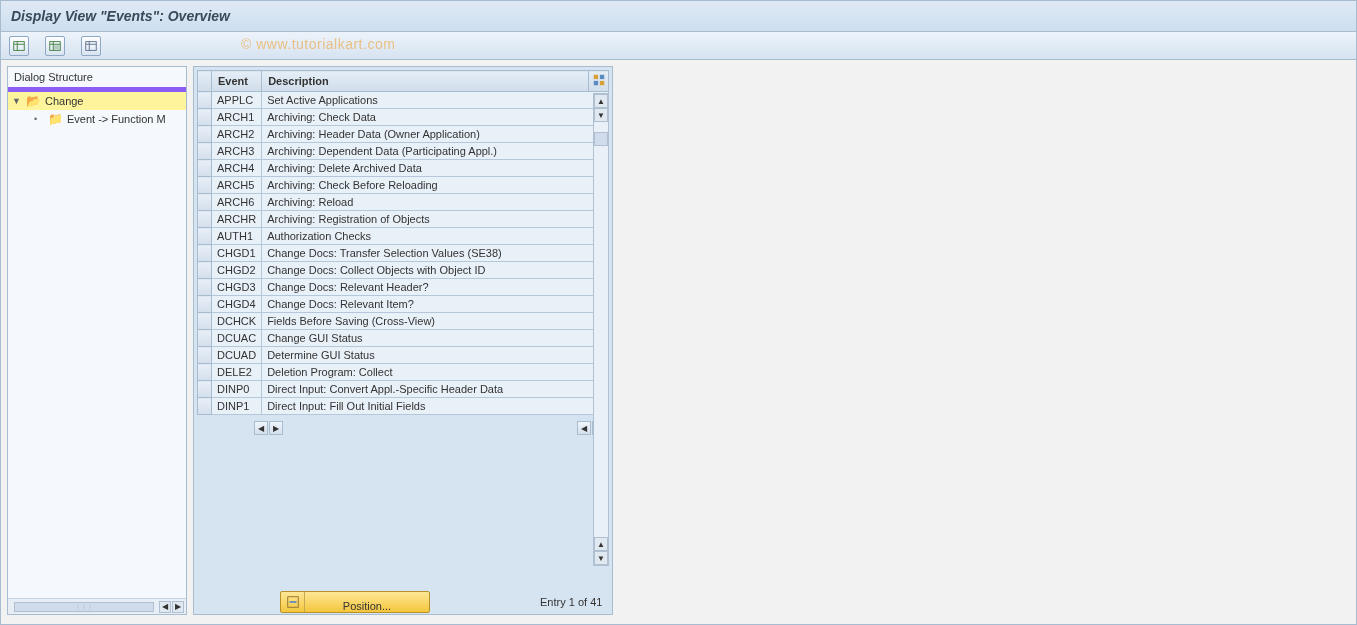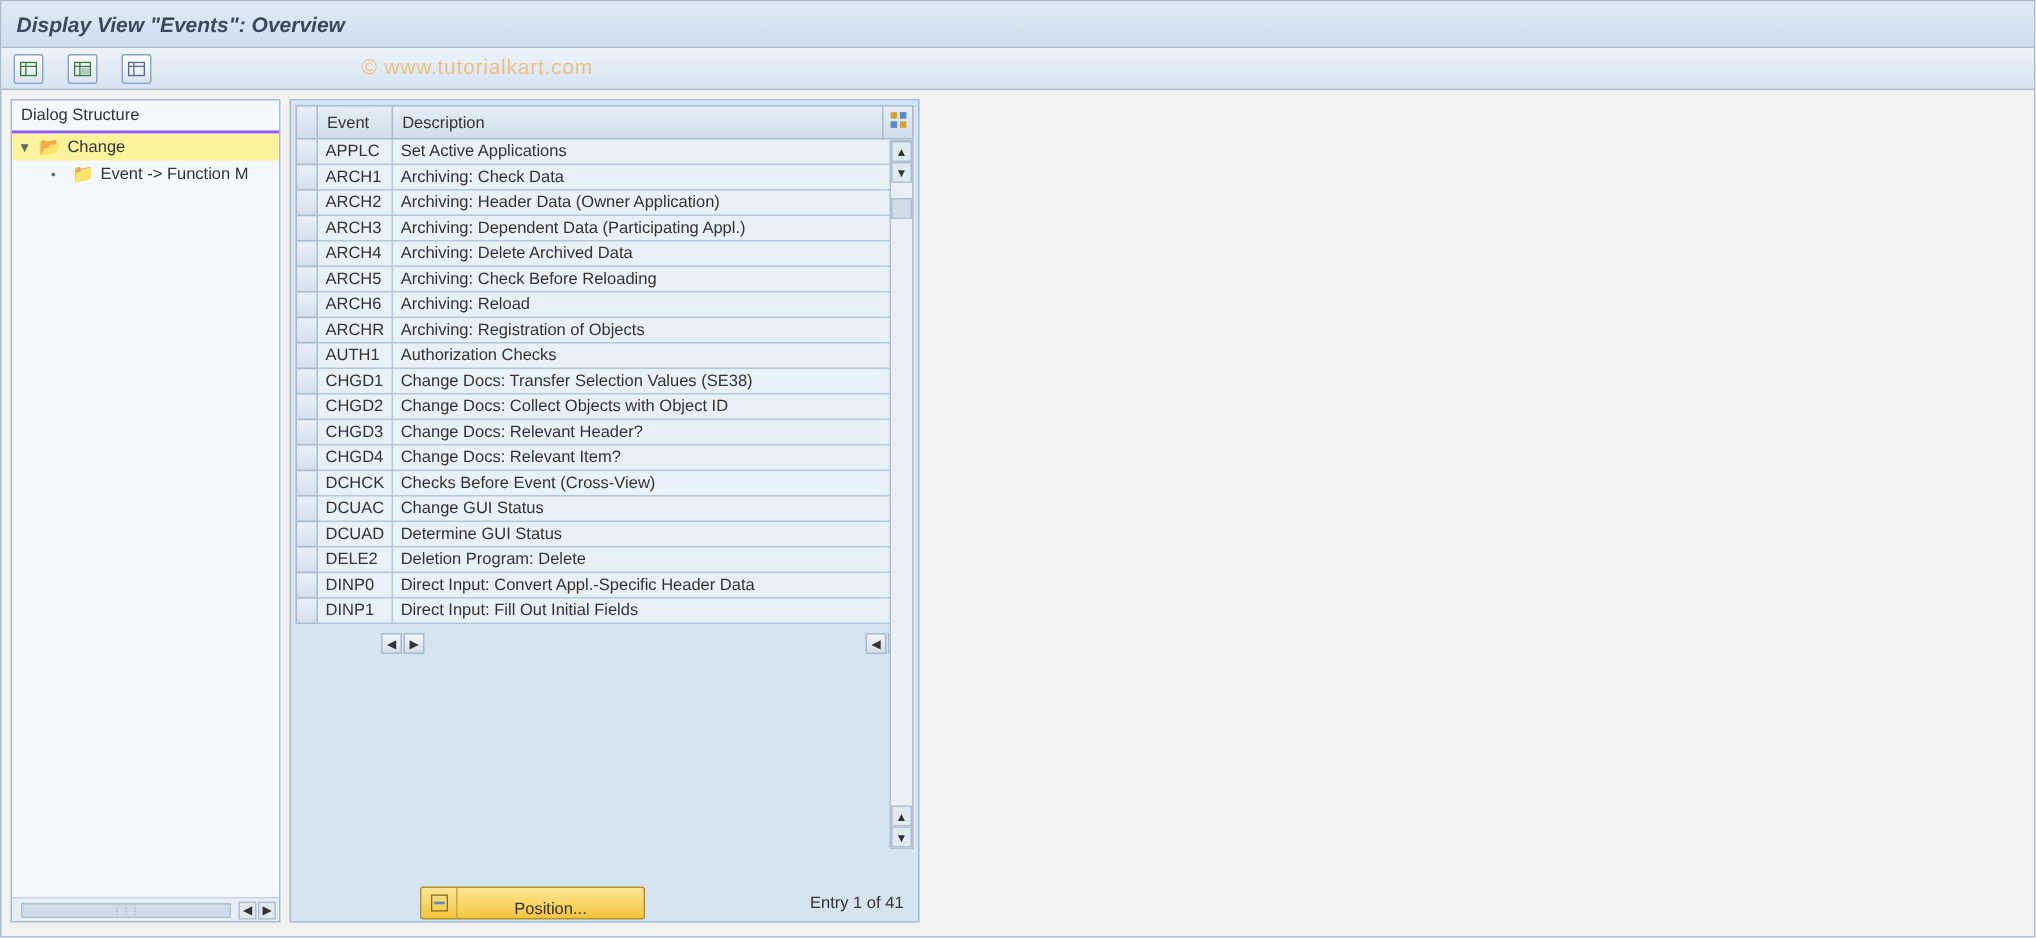--- a/index.html
+++ b/index.html
@@ -73,21 +73,21 @@
       background: #f5f9fd;
       border: 1px solid #a8bccf;
       display: flex;
       flex-direction: column;
       position: relative;
     }
     .ds-header {
       padding: 4px 6px;
       font-size: 11px;
       color: #333;
-      border-bottom: 2px solid #8b5cf6;
+      border-bottom: 5px solid #8b5cf6;
     }
     .ds-tree {
       flex: 1;
       overflow: hidden;
       font-size: 11px;
     }
     .tree-item {
       padding: 2px 4px;
       display: flex;
       align-items: center;
@@ -157,21 +157,21 @@
       border-collapse: collapse;
       width: 100%;
       font-size: 11px;
       background: #e8f0f8;
     }
     .data-table th {
       background: linear-gradient(to bottom, #e5eef7, #d0ddea);
       border: 1px solid #a8bccf;
       padding: 3px 6px;
       text-align: left;
-      font-weight: normal;
+      font-weight: bold;
       color: #333;
     }
     .data-table th.config {
       width: 20px;
       text-align: center;
       padding: 2px;
     }
     .data-table td {
       border: 1px solid #b5c8db;
       padding: 2px 5px;
@@ -427,36 +427,36 @@
                 <td class="desc-col" colspan="2">Change Docs: Relevant Header?</td>
               </tr>
               <tr>
                 <td class="sel"></td>
                 <td class="event-col">CHGD4</td>
                 <td class="desc-col" colspan="2">Change Docs: Relevant Item?</td>
               </tr>
               <tr>
                 <td class="sel"></td>
                 <td class="event-col">DCHCK</td>
-                <td class="desc-col" colspan="2">Checks Before Event (Cross-View)</td>
+                <td class="desc-col" colspan="2">Fields Before Saving (Cross-View)</td>
               </tr>
               <tr>
                 <td class="sel"></td>
                 <td class="event-col">DCUAC</td>
                 <td class="desc-col" colspan="2">Change GUI Status</td>
               </tr>
               <tr>
                 <td class="sel"></td>
                 <td class="event-col">DCUAD</td>
                 <td class="desc-col" colspan="2">Determine GUI Status</td>
               </tr>
               <tr>
                 <td class="sel"></td>
                 <td class="event-col">DELE2</td>
-                <td class="desc-col" colspan="2">Deletion Program: Delete</td>
+                <td class="desc-col" colspan="2">Deletion Program: Collect</td>
               </tr>
               <tr>
                 <td class="sel"></td>
                 <td class="event-col">DINP0</td>
                 <td class="desc-col" colspan="2">Direct Input: Convert Appl.-Specific Header Data</td>
               </tr>
               <tr>
                 <td class="sel"></td>
                 <td class="event-col">DINP1</td>
                 <td class="desc-col" colspan="2">Direct Input: Fill Out Initial Fields</td>

